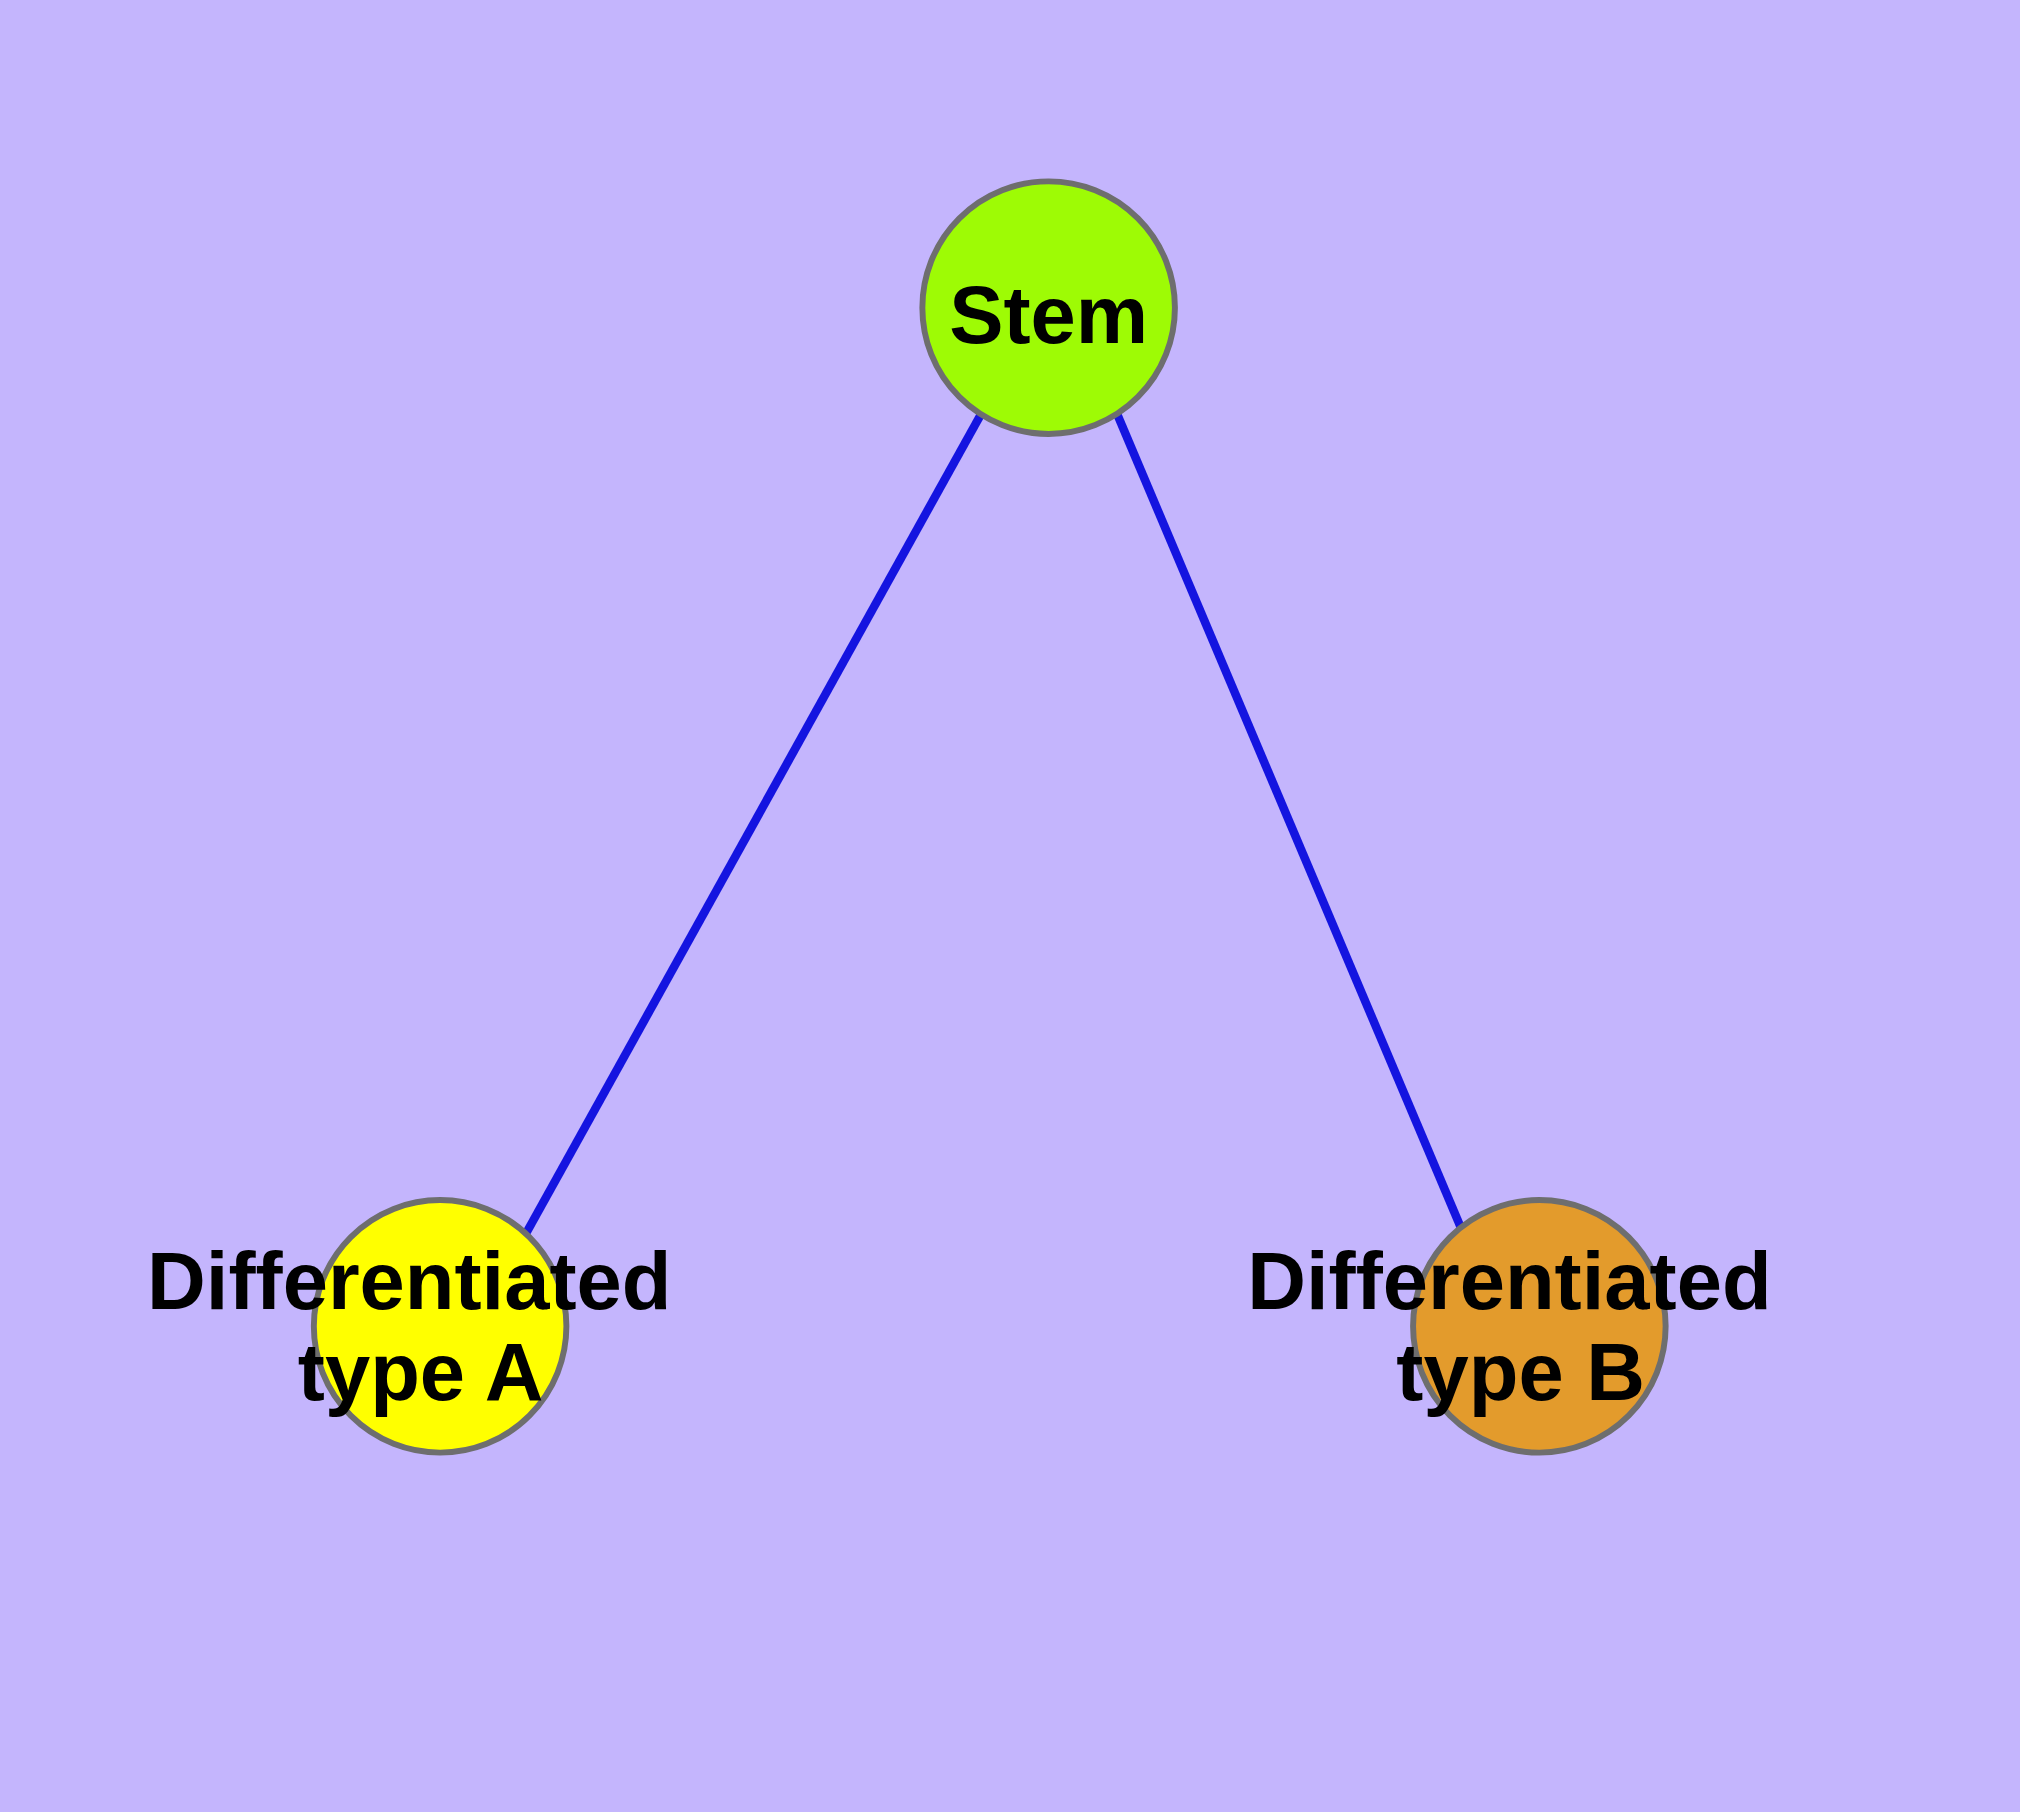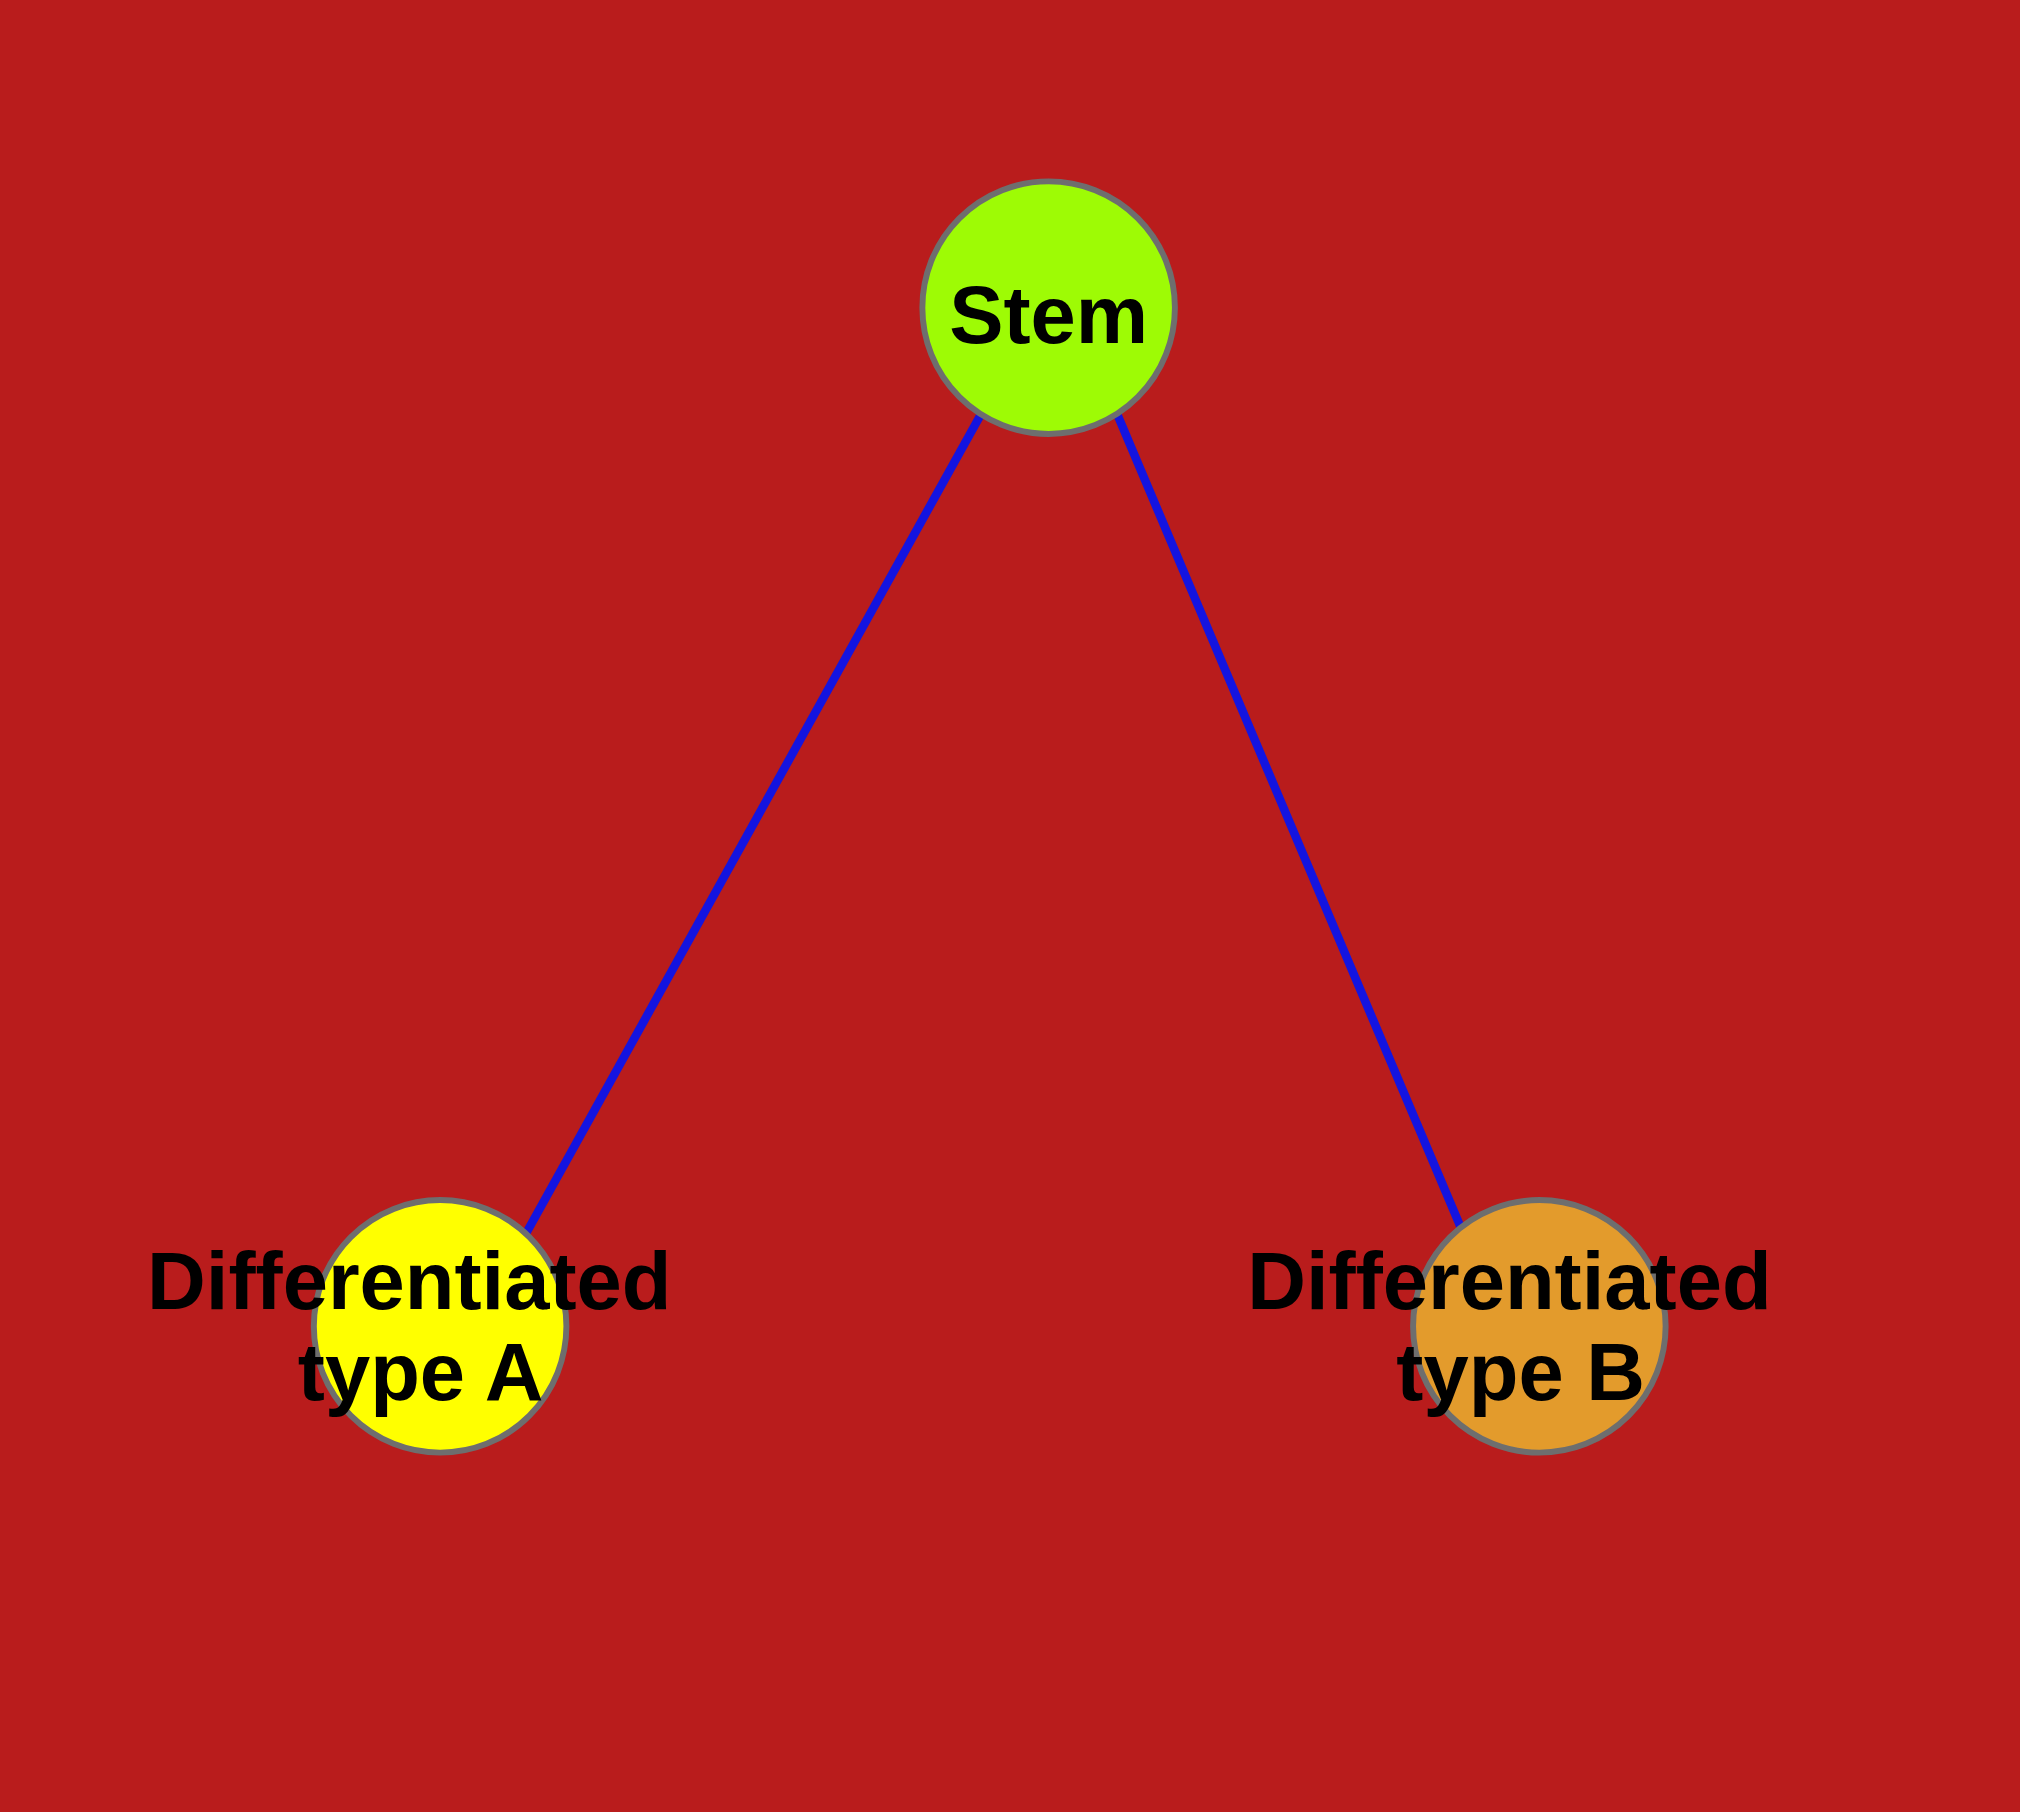--- a/index.html
+++ b/index.html
@@ -31,21 +31,21 @@
     font-family: "Liberation Sans", sans-serif;
     font-weight: bold;
     fill: #000000;
     text-anchor: middle;
     dominant-baseline: middle;
   }
 </style>
 </head>
 <body style="width: 2021px; height: 1812px;">
 
-<div id="canvas" style="width: 2021px; height: 1812px; background: #b91c1c;">
+<div id="canvas" style="width: 2021px; height: 1812px; background: #c4b5fd;">
   <svg id="graph-svg" viewBox="0 0 2384 2138" xmlns="http://www.w3.org/2000/svg" style="width: 2021px; height: 1812px;">
 
     <g>
       <line x1="1157" y1="489" x2="620" y2="1456" stroke="#1414e0" stroke-width="10" stroke-linecap="butt"></line>
       <line x1="1318" y1="489" x2="1724" y2="1450" stroke="#1414e0" stroke-width="10" stroke-linecap="butt"></line>
     </g>
 
     <g>
       <circle cx="1237" cy="363" r="149" fill="#9efb05" stroke="#6e6e6e" stroke-width="7"></circle>
       <circle cx="519" cy="1565" r="149" fill="#ffff00" stroke="#6e6e6e" stroke-width="7"></circle>

